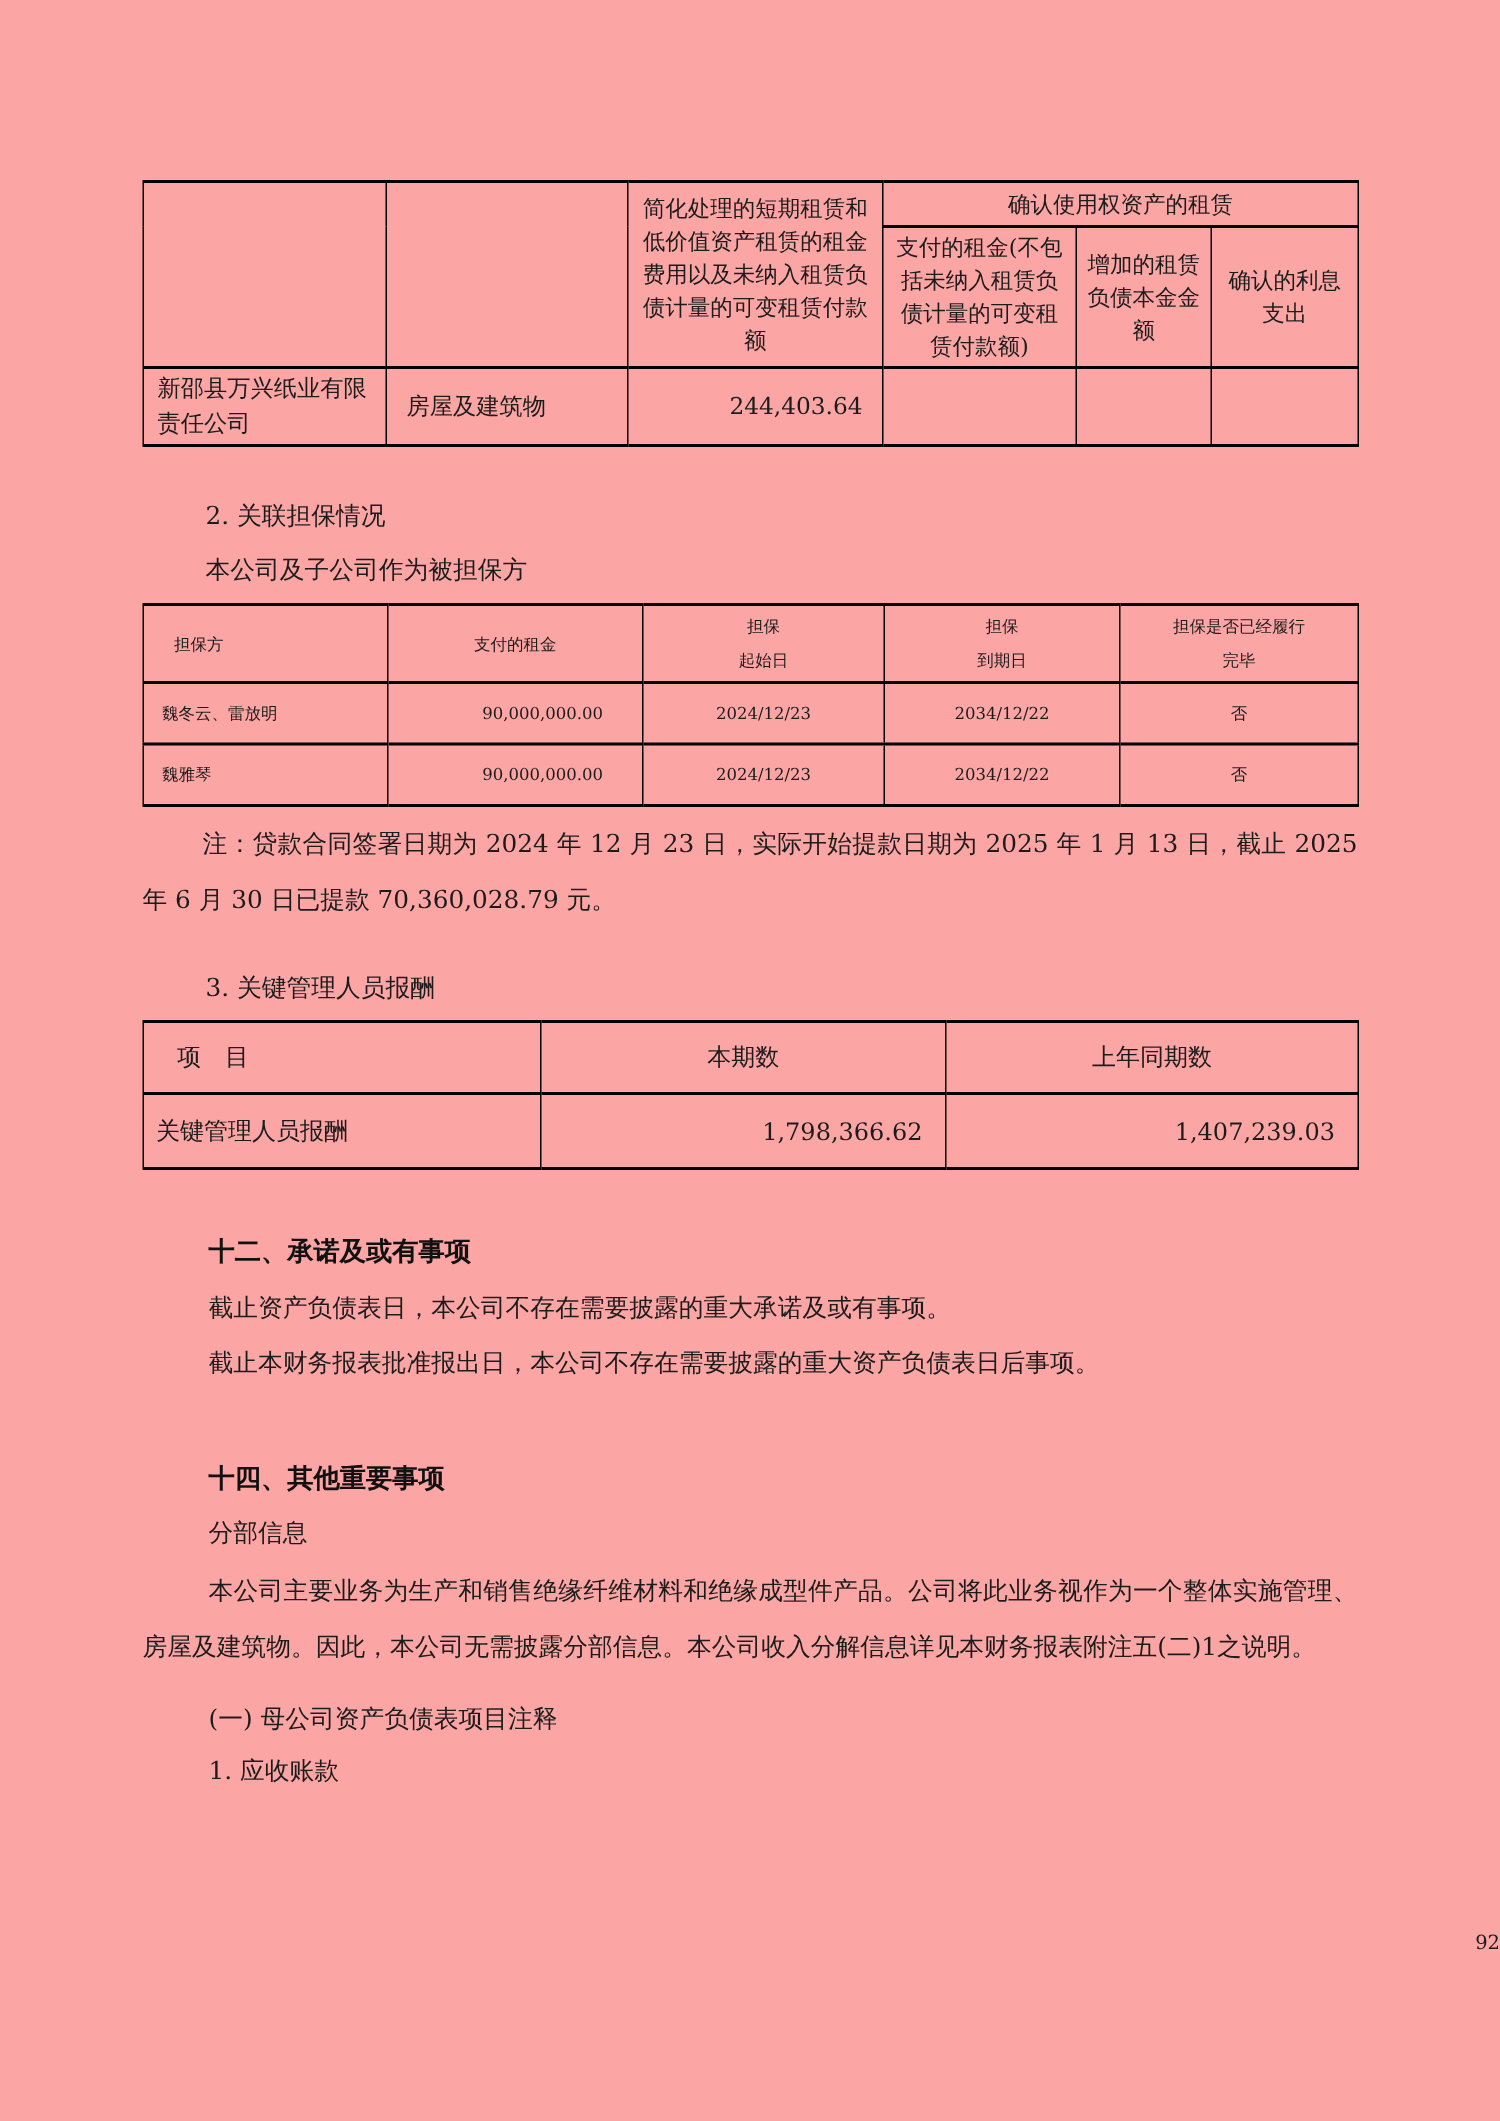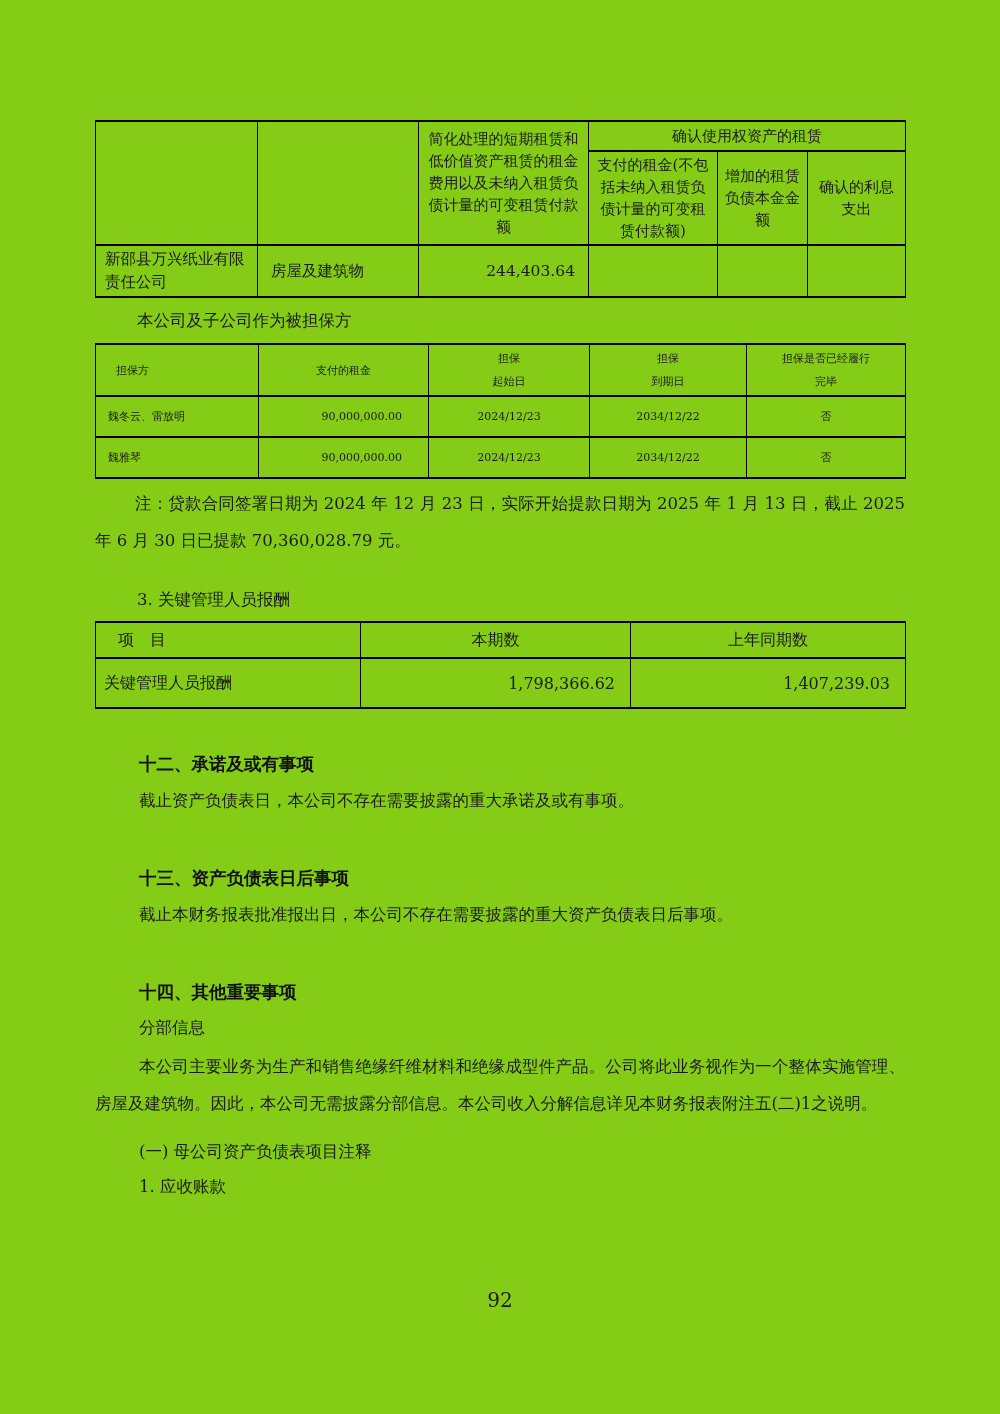--- a/index.html
+++ b/index.html
@@ -1,21 +1,21 @@
 <!DOCTYPE html>
 <html><head>
 <meta charset="utf-8">
 <style>
   html, body { margin: 0; padding: 0; background: #ffffff; }
   .page {
     position: relative;
     width: 1000px;
     height: 1414px;
     margin: 0 auto;
-    background: #84cc16;
+    background: #fca5a5;
     color: #1c1c1c;
     font-family: "DejaVu Serif", "Liberation Serif", serif;
     font-size: 16.5px;
     overflow: hidden;
     box-sizing: border-box;
   }
   .content {
     position: absolute;
     left: 95px;
     top: 0;
@@ -52,21 +52,21 @@
   .lease .cell-num { padding-right: 13px; }
   
   .guar { font-size: 11px; line-height: 23px; }
   .guar .hdr td { height: 48px; }
   .guar .datarow td { height: 41px; }
   .guar .cell-party-h { padding-left: 20px; }
   .guar .cell-party { padding-left: 12px; }
   .guar .cell-amount { padding-right: 26px; }
   
   .comp { font-size: 16px; }
-  .comp .hdr td { height: 36px; }
+  .comp .hdr td { height: 48px; }
   .comp .datarow td { height: 50px; }
   .comp .cell-item-h { padding-left: 22px; }
   .comp .cell-item { padding-left: 8px; }
   .comp .cell-num { padding-right: 15px; }
   
   .sub-title { margin: 0 0 0 42px; line-height: 26px; }
   .s2-title { margin-top: 33px; }
   .s2-sub { margin-top: 10px; margin-bottom: 9px; }
   .note-para {
     margin-top: 6px;
@@ -95,22 +95,22 @@
     line-height: 37px;
   }
   .h15 { margin-top: 34px; }
   .sub15a { margin-top: 9px; }
   .sub15b { margin-top: 9px; }
   .page-number {
     position: absolute;
     left: 0;
     width: 100%;
     top: 1288px;
-    text-align: center;
-    font-size: 20px;
+    text-align: right;
+    font-size: 13px;
     color: #1c1c1c;
   }
 </style>
 </head>
 <body>
 
 <div class="page">
   <div class="content">
 
     <table class="tbl lease">
@@ -138,20 +138,21 @@
           <td class="al cell-company">新邵县万兴纸业有限责任公司</td>
           <td class="al cell-asset">房屋及建筑物</td>
           <td class="ar cell-num">244,403.64</td>
           <td class="ar"></td>
           <td class="ar"></td>
           <td class="ar"></td>
         </tr>
       </tbody>
     </table>
 
+    <div class="sub-title s2-title">2.  关联担保情况</div>
     <div class="sub-title s2-sub">本公司及子公司作为被担保方</div>
 
     <table class="tbl guar">
       <colgroup>
         <col style="width:163px">
           <col style="width:170px">
           <col style="width:161px">
         <col style="width:157px">
           <col style="width:159px">
       </colgroup>
@@ -203,21 +204,20 @@
           <td class="al cell-item">关键管理人员报酬</td>
           <td class="ar cell-num">1,798,366.62</td>
           <td class="ar cell-num">1,407,239.03</td>
         </tr>
       </tbody>
     </table>
 
     <div class="h-bold h12">十二、承诺及或有事项</div>
     <div class="p-single">截止资产负债表日，本公司不存在需要披露的重大承诺及或有事项。</div>
 
-    <div class="h-bold h13">十三、资产负债表日后事项</div>
     <div class="p-single">截止本财务报表批准报出日，本公司不存在需要披露的重大资产负债表日后事项。</div>
 
     <div class="h-bold h14">十四、其他重要事项</div>
     <div class="p-single sub14">分部信息</div>
     <p class="p-wrap">本公司主要业务为生产和销售绝缘纤维材料和绝缘成型件产品。公司将此业务视作为一个整体实施管理、房屋及建筑物。因此，本公司无需披露分部信息。本公司收入分解信息详见本财务报表附注五(二)1之说明。</p>
 
     <div class="p-single sub15a">(一) 母公司资产负债表项目注释</div>
     <div class="p-single sub15b">1.  应收账款</div>
 
   </div>

